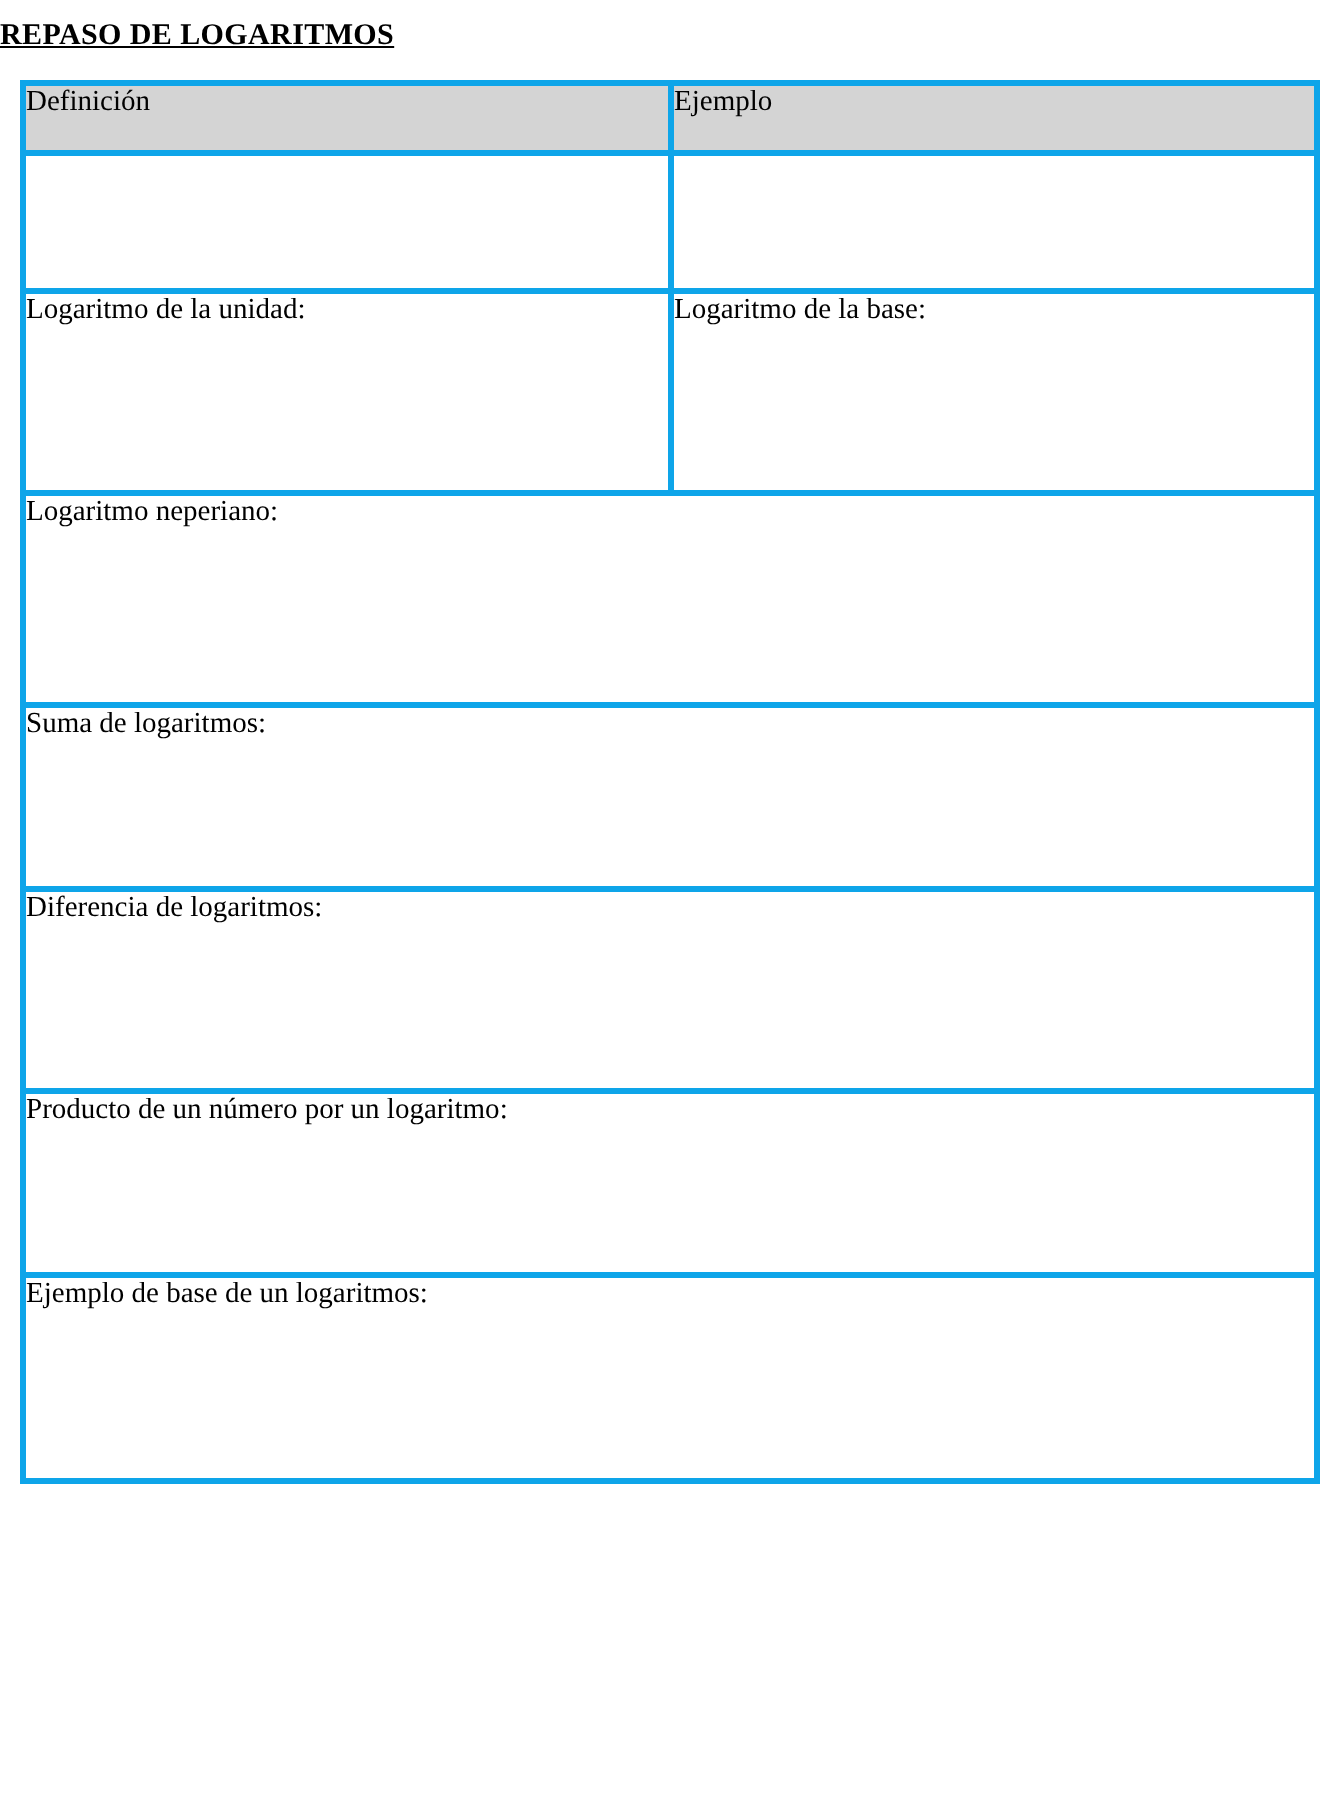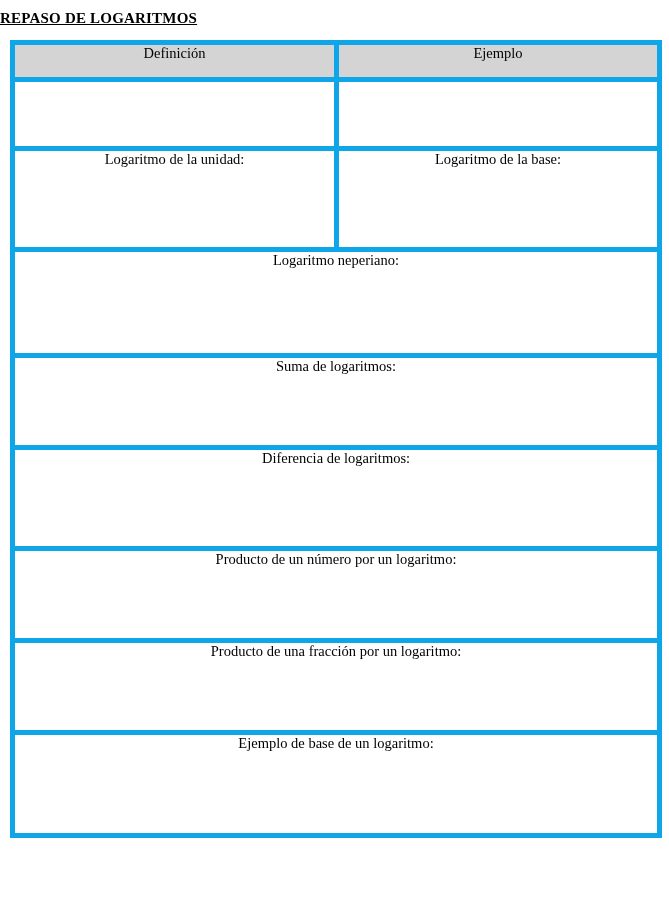--- a/index.html
+++ b/index.html
@@ -31,27 +31,27 @@
     padding: 0;
     line-height: 18px;
   }
   table.sheet {
     border-collapse: collapse;
     table-layout: fixed;
     margin: 13px 10px 0 10px;
     width: 649px;
   }
   table.sheet td, table.sheet th {
-    border: 5px solid #0ea5e9;
+    border: 3px solid #0ea5e9;
     padding: 0;
     vertical-align: top;
     font-size: 14.5px;
     font-family: "Liberation Serif", serif;
     font-weight: normal;
-    text-align: center;
+    text-align: left;
   }
   th.head-cell {
     background: #d4d4d4;
     font-weight: bold;
     font-size: 14.5px;
     height: 32px;
     padding: 6px 0 6px 9px;
     vertical-align: middle;
   }
   td.cell {
@@ -116,26 +116,21 @@
       <tr style="height:101px">
         <td class="cell" colspan="2">
           <span class="label"><span></span><b>Diferencia</b><span> de logaritmos:</span></span>
         </td>
       </tr>
       <tr style="height:92px">
         <td class="cell" colspan="2">
           <span class="label"><span>Producto de un </span><b>número por un logaritmo</b><span>:</span></span>
         </td>
       </tr>
-      <tr style="height:92px">
-        <td class="cell" colspan="2">
-          <span class="label"><span>Producto de una </span><b>fracción por un logaritmo</b><span>:</span></span>
-        </td>
-      </tr>
       <tr style="height:103px">
         <td class="cell" colspan="2">
-          <span class="label"><span></span><b>Ejemplo de base</b><span> de un logaritmo:</span></span>
+          <span class="label"><span></span><b>Ejemplo de base</b><span> de un logaritmos:</span></span>
         </td>
       </tr>
     </tbody>
   </table>
 
 </div>
 
 </body></html>

